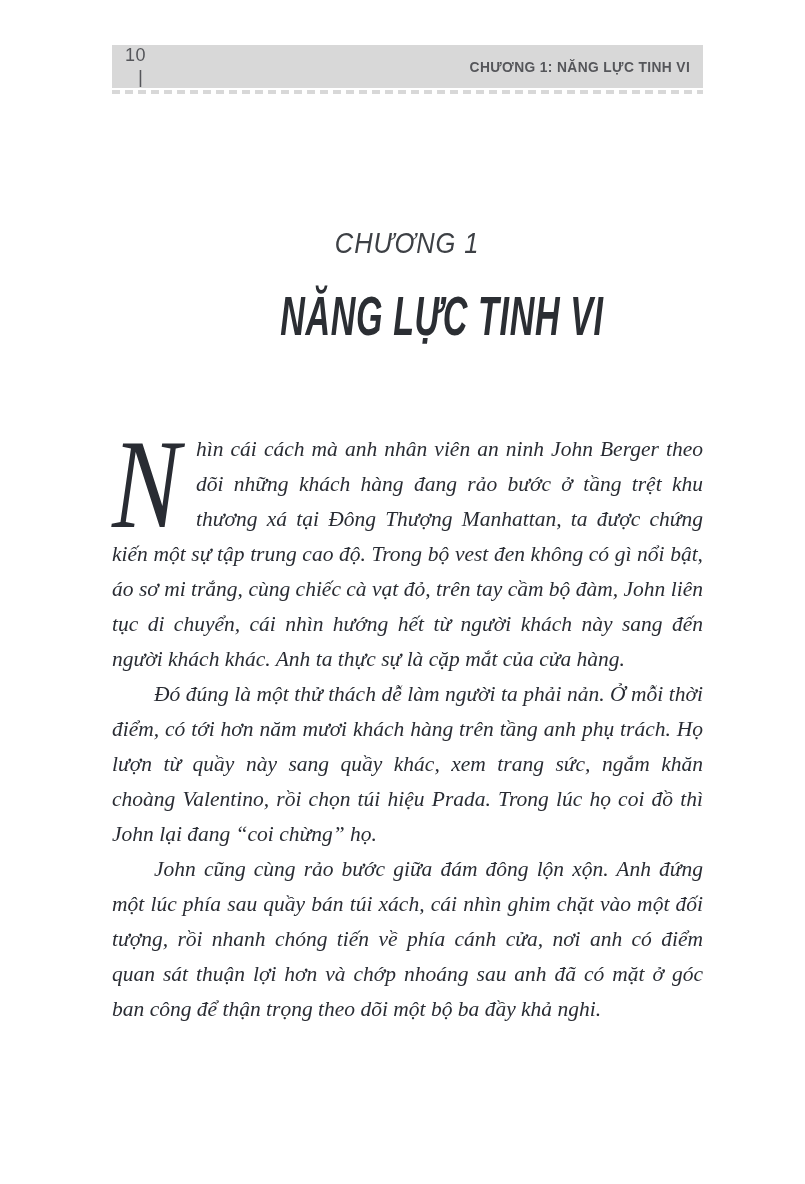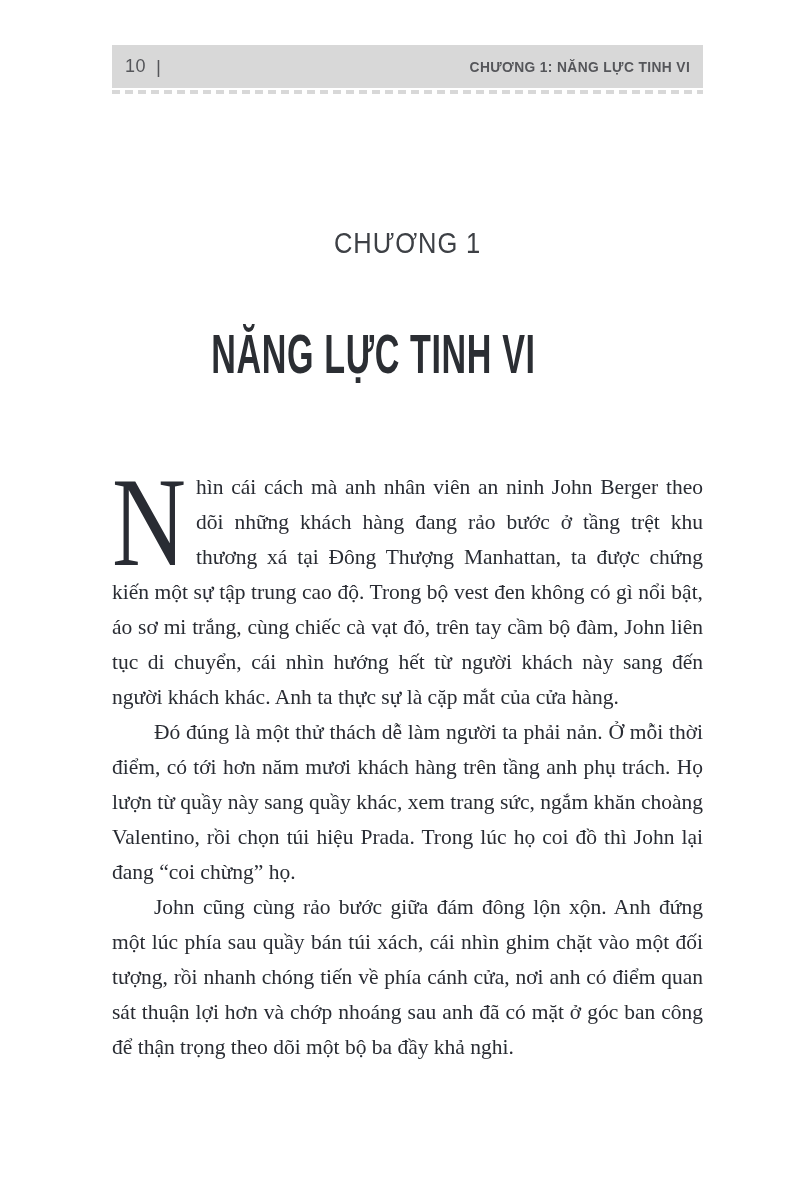--- a/index.html
+++ b/index.html
@@ -24,44 +24,45 @@
     font-family: "Liberation Sans", "DejaVu Sans", sans-serif;
     color: #55565a;
   }
   
   .runhead::after {
     content: "";
     position: absolute;
     left: 0; right: 0; bottom: -6px; height: 4px;
     background: repeating-linear-gradient(90deg, #d8d8d8 0 8px, #ffffff 8px 13px);
   }
-  .pagenum-group { display: flex; align-items: center; }
+  .pagenum-group { display: flex; align-items: center; flex-direction: column; }
   .pagenum { font-size: 18px; letter-spacing: 0.5px; }
   .pagenum-sep { margin-left: 10px; font-size: 19px; font-weight: 300; color: #55565a; }
   .runtitle {
     font-size: 14.5px; font-weight: 700; letter-spacing: 0.4px;
     display: inline-block; transform: scaleX(0.95); transform-origin: right center;
   }
 
   
   .content {
     position: absolute;
     left: 112px; top: 228px;
     width: 591px;
+    font-style: italic;
   }
   .kicker {
     text-align: center;
     font-family: "Liberation Sans", "DejaVu Sans", sans-serif;
     font-size: 29px; line-height: 30px;
     color: #3d4045;
   }
   .kicker > span { display: inline-block; transform: scaleX(0.88); transform-origin: center; letter-spacing: 1px; }
   .chapter-title {
-    margin: 68px 0 0 0;
-    text-align: left;
+    margin: 30px 0 0 0;
+    text-align: right;
     line-height: 56px;
     font-weight: normal;
   }
   .chapter-title .condense {
     display: inline-block;
     font-family: "Liberation Sans", "DejaVu Sans", sans-serif;
     font-weight: 800;
     font-size: 55px;
     letter-spacing: 1px;
     color: #2b2e33;

